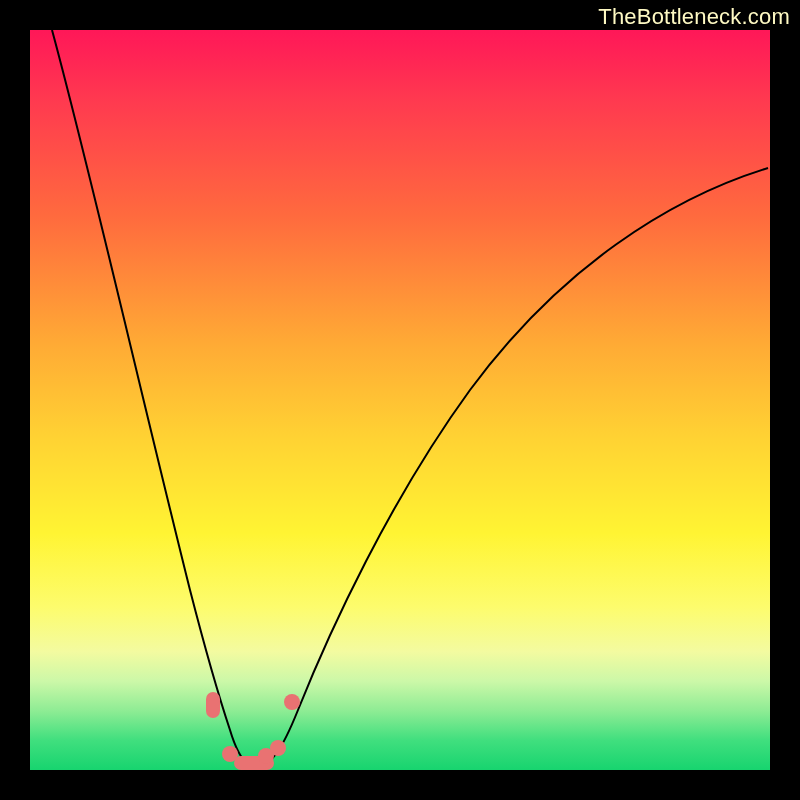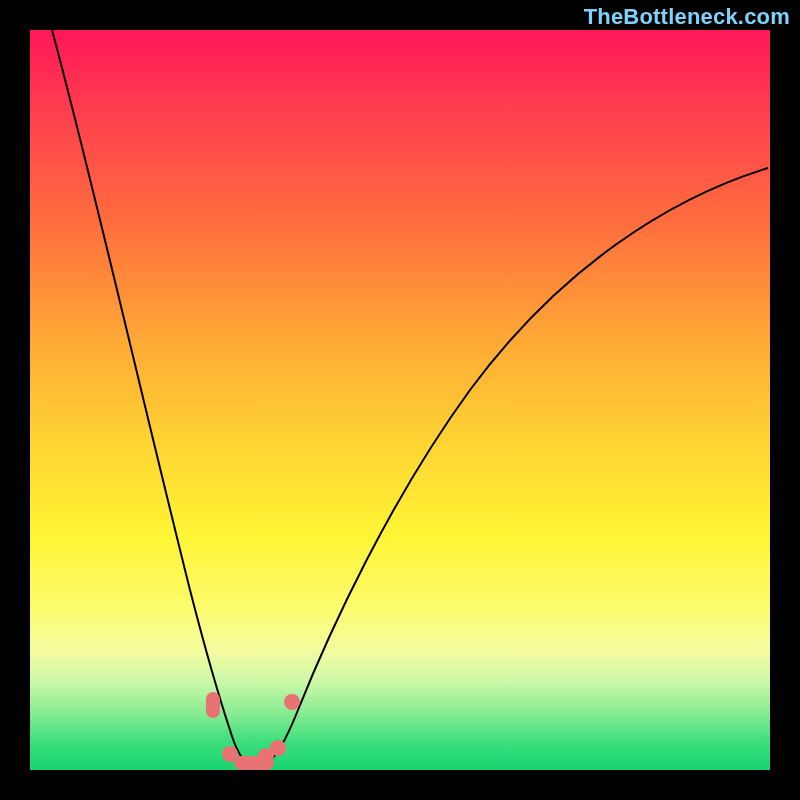--- a/index.html
+++ b/index.html
@@ -31,22 +31,22 @@
       #40df7e 96%,
       #17d46f 100%
     );
   }
   .watermark {
     position: absolute;
     top: 4px;
     right: 10px;
     font-family: Arial, Helvetica, sans-serif;
     font-size: 22px;
-    font-weight: 700;
-    color: #7dd3fc;
+    font-weight: 400;
+    color: #fef9c3;
     letter-spacing: 0.2px;
     text-align: right;
   }
   svg.curves {
     position: absolute;
     left: 0; top: 0;
     width: 740px; height: 740px;
   }
   .curve { fill: none; stroke: #000; stroke-width: 2; }
   .dot { fill: #e97272; }

